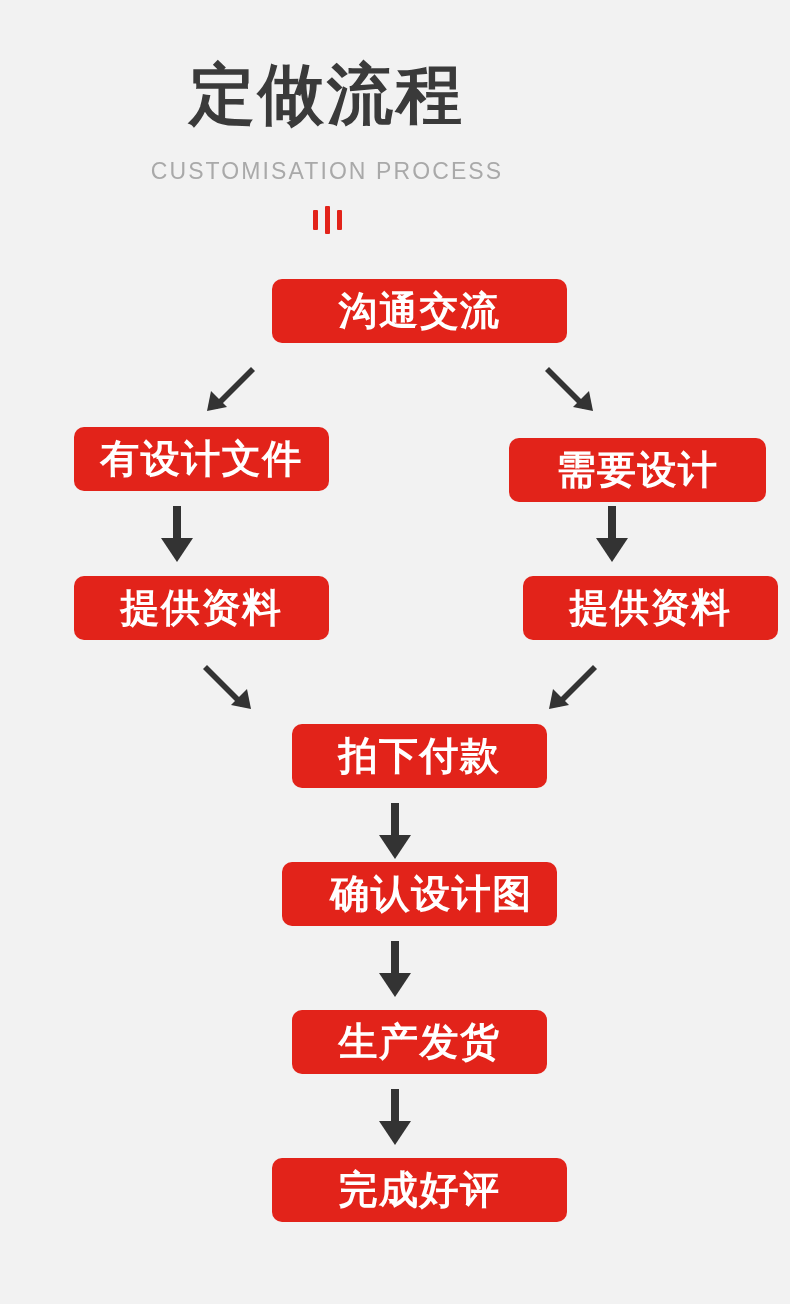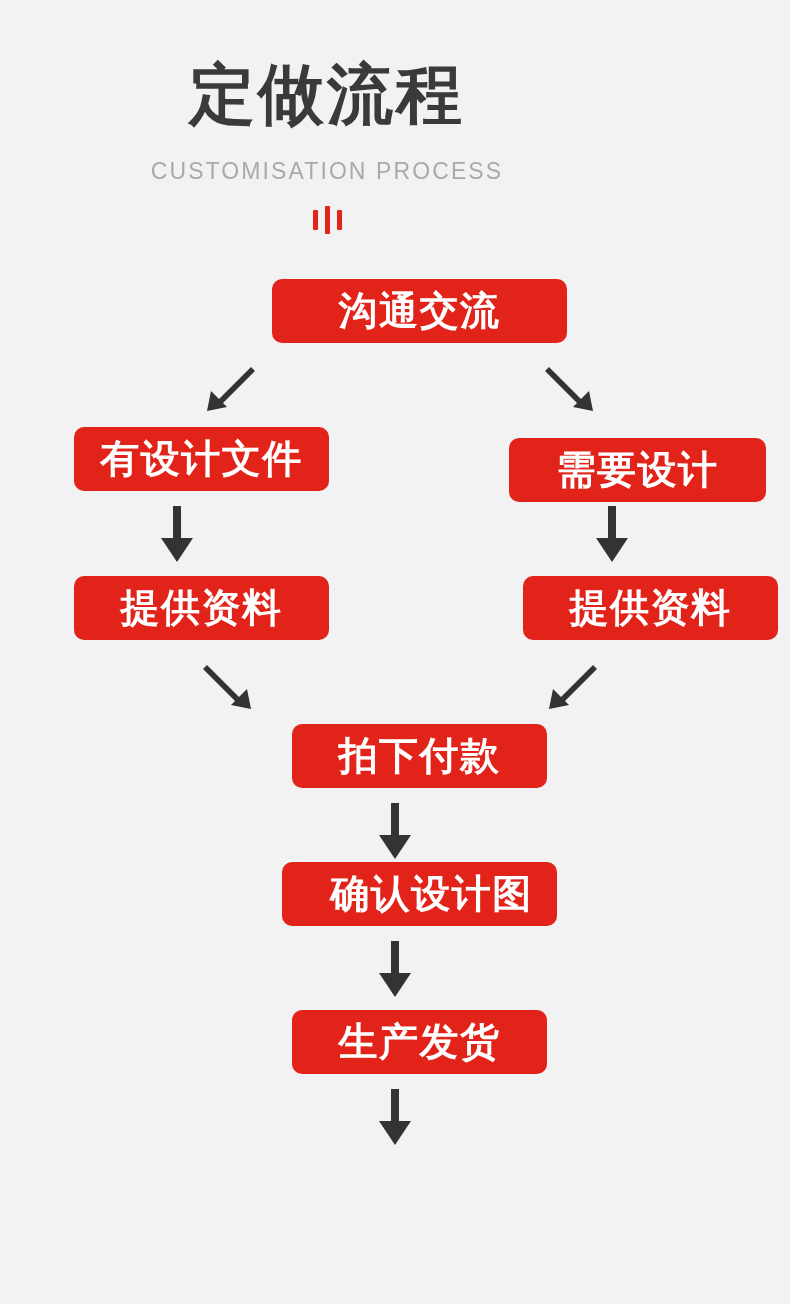--- a/index.html
+++ b/index.html
@@ -141,20 +141,21 @@
   <div class="box box-quote">提供资料</div>
 
   <div class="box box-materials">提供资料</div>
 
   <div class="box box-payment">拍下付款</div>
 
   <div class="box box-confirm">确认设计图</div>
 
   <div class="box box-produce">生产发货</div>
 
+  <div class="box box-finish">完成好评</div>
 
   <div class="arrow arr-dl-1">
     <svg width="52" height="52" viewBox="0 0 52 52">
       <g fill="#333333">
         <polygon points="48,4 52,8 14,46 10,42"></polygon>
         <polygon points="4,48 24,44 8,28"></polygon>
       </g>
     </svg>
   </div>
 

